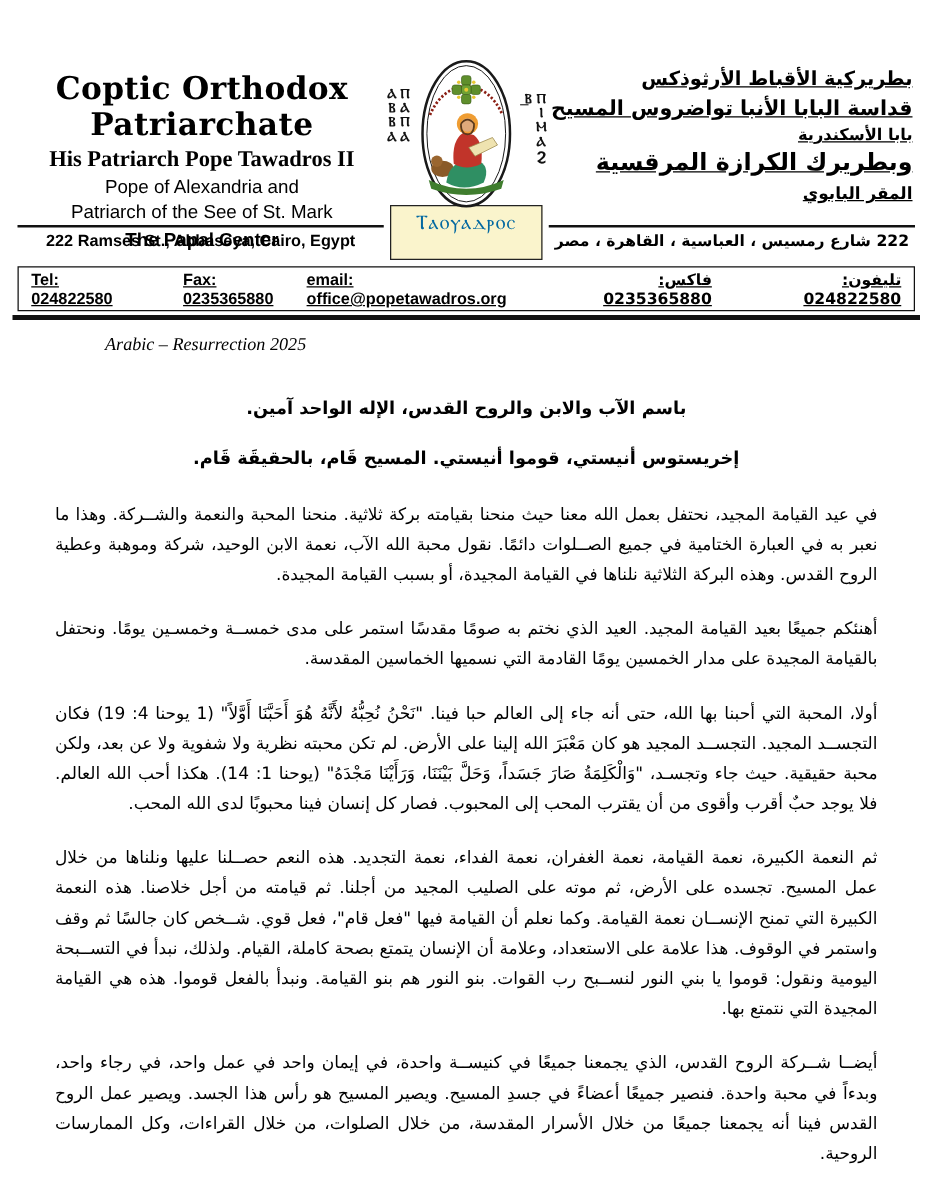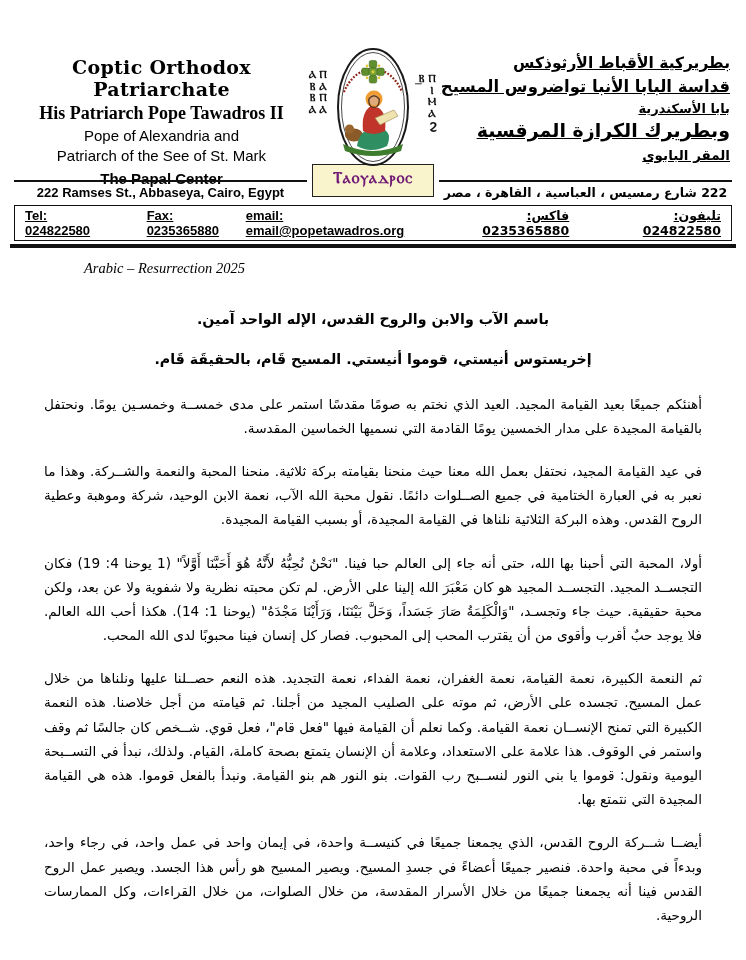--- a/index.html
+++ b/index.html
@@ -5,21 +5,21 @@
   html,body{margin:0;padding:0;}
   body{
     width:746px;height:960px;background:#ffffff;color:#000;
     font-family:"DejaVu Sans", sans-serif;overflow:hidden;position:relative;
   }
   .page{width:746px;height:960px;}
 
   
   .header-top{display:flex;align-items:flex-start;padding:46px 16px 0 16px;height:118px;}
   .eng-block{flex:1;text-align:center;margin-top:10px;}
-  .eng-org{font-family:"DejaVu Serif", serif;font-weight:bold;font-size:19px;letter-spacing:.3px;}
+  .eng-org{font-family:"DejaVu Serif", serif;font-weight:bold;font-size:25px;letter-spacing:.3px;}
   .eng-pope{font-family:"Liberation Serif", serif;font-weight:bold;font-size:18px;margin-top:3px;}
   .eng-title{font-family:"Liberation Sans", sans-serif;font-size:15px;line-height:1.3;margin-top:2px;}
   .eng-title2{font-family:"Liberation Sans", sans-serif;font-size:15px;line-height:1.3;}
   .eng-center{font-family:"Liberation Sans", sans-serif;font-weight:bold;font-size:15px;margin-top:5px;}
 
   .ar-block{flex:1;text-align:right;direction:rtl;margin-top:8px;font-weight:bold;text-decoration:underline;}
   .ar-org{font-size:15.5px;}
   .ar-pope{font-size:16.5px;margin-top:5px;}
   .ar-title{font-size:13px;margin-top:5px;}
   .ar-title2{font-size:19px;margin-top:3px;}
@@ -33,22 +33,22 @@
     letter-spacing:1.5px;color:#111;line-height:1;}
   .side-left{left:1px;top:24px;}
   .side-right{right:1px;top:28px;}
 
   
   .address-row{display:flex;align-items:flex-start;padding:0 14px;}
   .addr-cell{flex:1;margin-top:16px;border-top:2px solid #111;padding-top:3px;
     text-align:center;font-weight:bold;font-size:13px;font-family:"Liberation Sans", sans-serif;}
   .addr-right{direction:rtl;font-family:"DejaVu Sans", sans-serif;font-size:12.5px;}
   .banner-wrap{width:132px;display:flex;justify-content:center;flex-shrink:0;}
-  .banner{width:120px;border:1.5px solid #222;background:#faf4cc;color:#701a75;
-    font-weight:bold;font-size:16px;text-align:center;padding:3px 0 9px;
+  .banner{width:120px;border:1.5px solid #222;background:#faf4cc;color:#0369a1;
+    font-weight:normal;font-size:16px;text-align:center;padding:3px 0 20px;
     font-family:"DejaVu Sans", sans-serif;letter-spacing:1px;}
 
   
   .contact-bar{margin:5px 14px 0;border:1.5px solid #111;display:flex;align-items:center;
     justify-content:space-between;padding:2px 10px;font-size:13px;font-weight:bold;
     font-family:"Liberation Sans", sans-serif;text-decoration:underline;}
   .contact-left{display:flex;gap:34px;}
   .contact-ar{direction:rtl;display:flex;gap:26px;font-family:"DejaVu Sans", sans-serif;font-size:12.5px;}
   .thick-rule{margin:3px 10px 0;height:4px;background:#111;}
 
@@ -131,33 +131,33 @@
       <div class="banner">Ⲧⲁⲟⲩⲁⲇⲣⲟⲥ</div>
     </div>
     <div class="addr-cell addr-right">222 شارع رمسيس ، العباسية ، القاهرة ، مصر</div>
   </div>
 
   <div class="contact-bar">
     <div class="contact-left">
       <span>Tel: 024822580</span>
       <span>Fax: 0235365880</span>
     </div>
-    <span>email: email@popetawadros.org</span>
+    <span>email: office@popetawadros.org</span>
     <div class="contact-ar">
       <span>تليفون: 024822580</span>
       <span>فاكس: 0235365880</span>
     </div>
   </div>
   <div class="thick-rule"></div>
 
   <div class="tagline">Arabic – Resurrection 2025</div>
 
   <div class="letter-body">
     <div class="invocation">باسم الآب والابن والروح القدس، الإله الواحد آمين.</div>
     <div class="greeting">إخريستوس أنيستي، قوموا أنيستي. المسيح قَام، بالحقيقَة قَام.</div>
+    <p class="para">في عيد القيامة المجيد، نحتفل بعمل الله معنا حيث منحنا بقيامته بركة ثلاثية. منحنا المحبة والنعمة والشــركة. وهذا ما نعبر به في العبارة الختامية في جميع الصــلوات دائمًا.  نقول محبة الله الآب، نعمة الابن الوحيد، شركة وموهبة وعطية الروح القدس. وهذه البركة الثلاثية نلناها في القيامة المجيدة، أو بسبب القيامة المجيدة.</p>
     <p class="para">أهنئكم جميعًا بعيد القيامة المجيد.  العيد الذي نختم به صومًا مقدسًا استمر على مدى خمســة وخمسـين يومًا. ونحتفل بالقيامة المجيدة على مدار الخمسين يومًا القادمة التي نسميها الخماسين المقدسة.</p>
-    <p class="para">في عيد القيامة المجيد، نحتفل بعمل الله معنا حيث منحنا بقيامته بركة ثلاثية. منحنا المحبة والنعمة والشــركة. وهذا ما نعبر به في العبارة الختامية في جميع الصــلوات دائمًا.  نقول محبة الله الآب، نعمة الابن الوحيد، شركة وموهبة وعطية الروح القدس. وهذه البركة الثلاثية نلناها في القيامة المجيدة، أو بسبب القيامة المجيدة.</p>
     <p class="para">أولا، المحبة التي أحبنا بها الله، حتى أنه جاء إلى العالم حبا فينا. "نَحْنُ نُحِبُّهُ لأَنَّهُ هُوَ أَحَبَّنَا أَوَّلاً" (1 يوحنا 4: 19) فكان التجســد المجيد.  التجســد المجيد هو كان مَعْبَرَ الله إلينا على الأرض.  لم تكن محبته نظرية ولا شفوية ولا عن بعد، ولكن محبة حقيقية. حيث جاء وتجسـد، "وَالْكَلِمَةُ صَارَ جَسَداً، وَحَلَّ بَيْنَنَا، وَرَأَيْنَا مَجْدَهُ" (يوحنا 1: 14).  هكذا أحب الله العالم.  فلا يوجد حبٌ أقرب وأقوى من أن يقترب المحب إلى المحبوب.  فصار كل إنسان فينا محبوبًا لدى الله المحب.</p>
     <p class="para">ثم النعمة الكبيرة، نعمة القيامة، نعمة الغفران، نعمة الفداء، نعمة التجديد. هذه النعم حصــلنا عليها ونلناها من خلال عمل المسيح. تجسده على الأرض، ثم موته على الصليب المجيد من أجلنا. ثم قيامته من أجل خلاصنا. هذه النعمة الكبيرة التي تمنح الإنســان نعمة القيامة.  وكما نعلم أن القيامة فيها "فعل قام"، فعل قوي.  شــخص كان جالسًا ثم وقف واستمر في الوقوف. هذا علامة على الاستعداد، وعلامة أن الإنسان يتمتع بصحة كاملة، القيام.  ولذلك، نبدأ في التســبحة اليومية ونقول: قوموا يا بني النور لنســبح رب القوات.  بنو النور هم بنو القيامة. ونبدأ بالفعل قوموا. هذه هي القيامة المجيدة التي نتمتع بها.</p>
     <p class="para">أيضــا شــركة الروح القدس، الذي يجمعنا جميعًا في كنيســة واحدة، في إيمان واحد في عمل واحد، في رجاء واحد، وبدءاً في محبة واحدة. فنصير جميعًا أعضاءً في جسدِ المسيح.  ويصير المسيح هو رأس هذا الجسد. ويصير عمل الروح القدس فينا أنه يجمعنا جميعًا من خلال الأسرار المقدسة، من خلال الصلوات، من خلال القراءات، وكل الممارسات الروحية.</p>
   </div>
 
 </div>
 
 </body></html>

